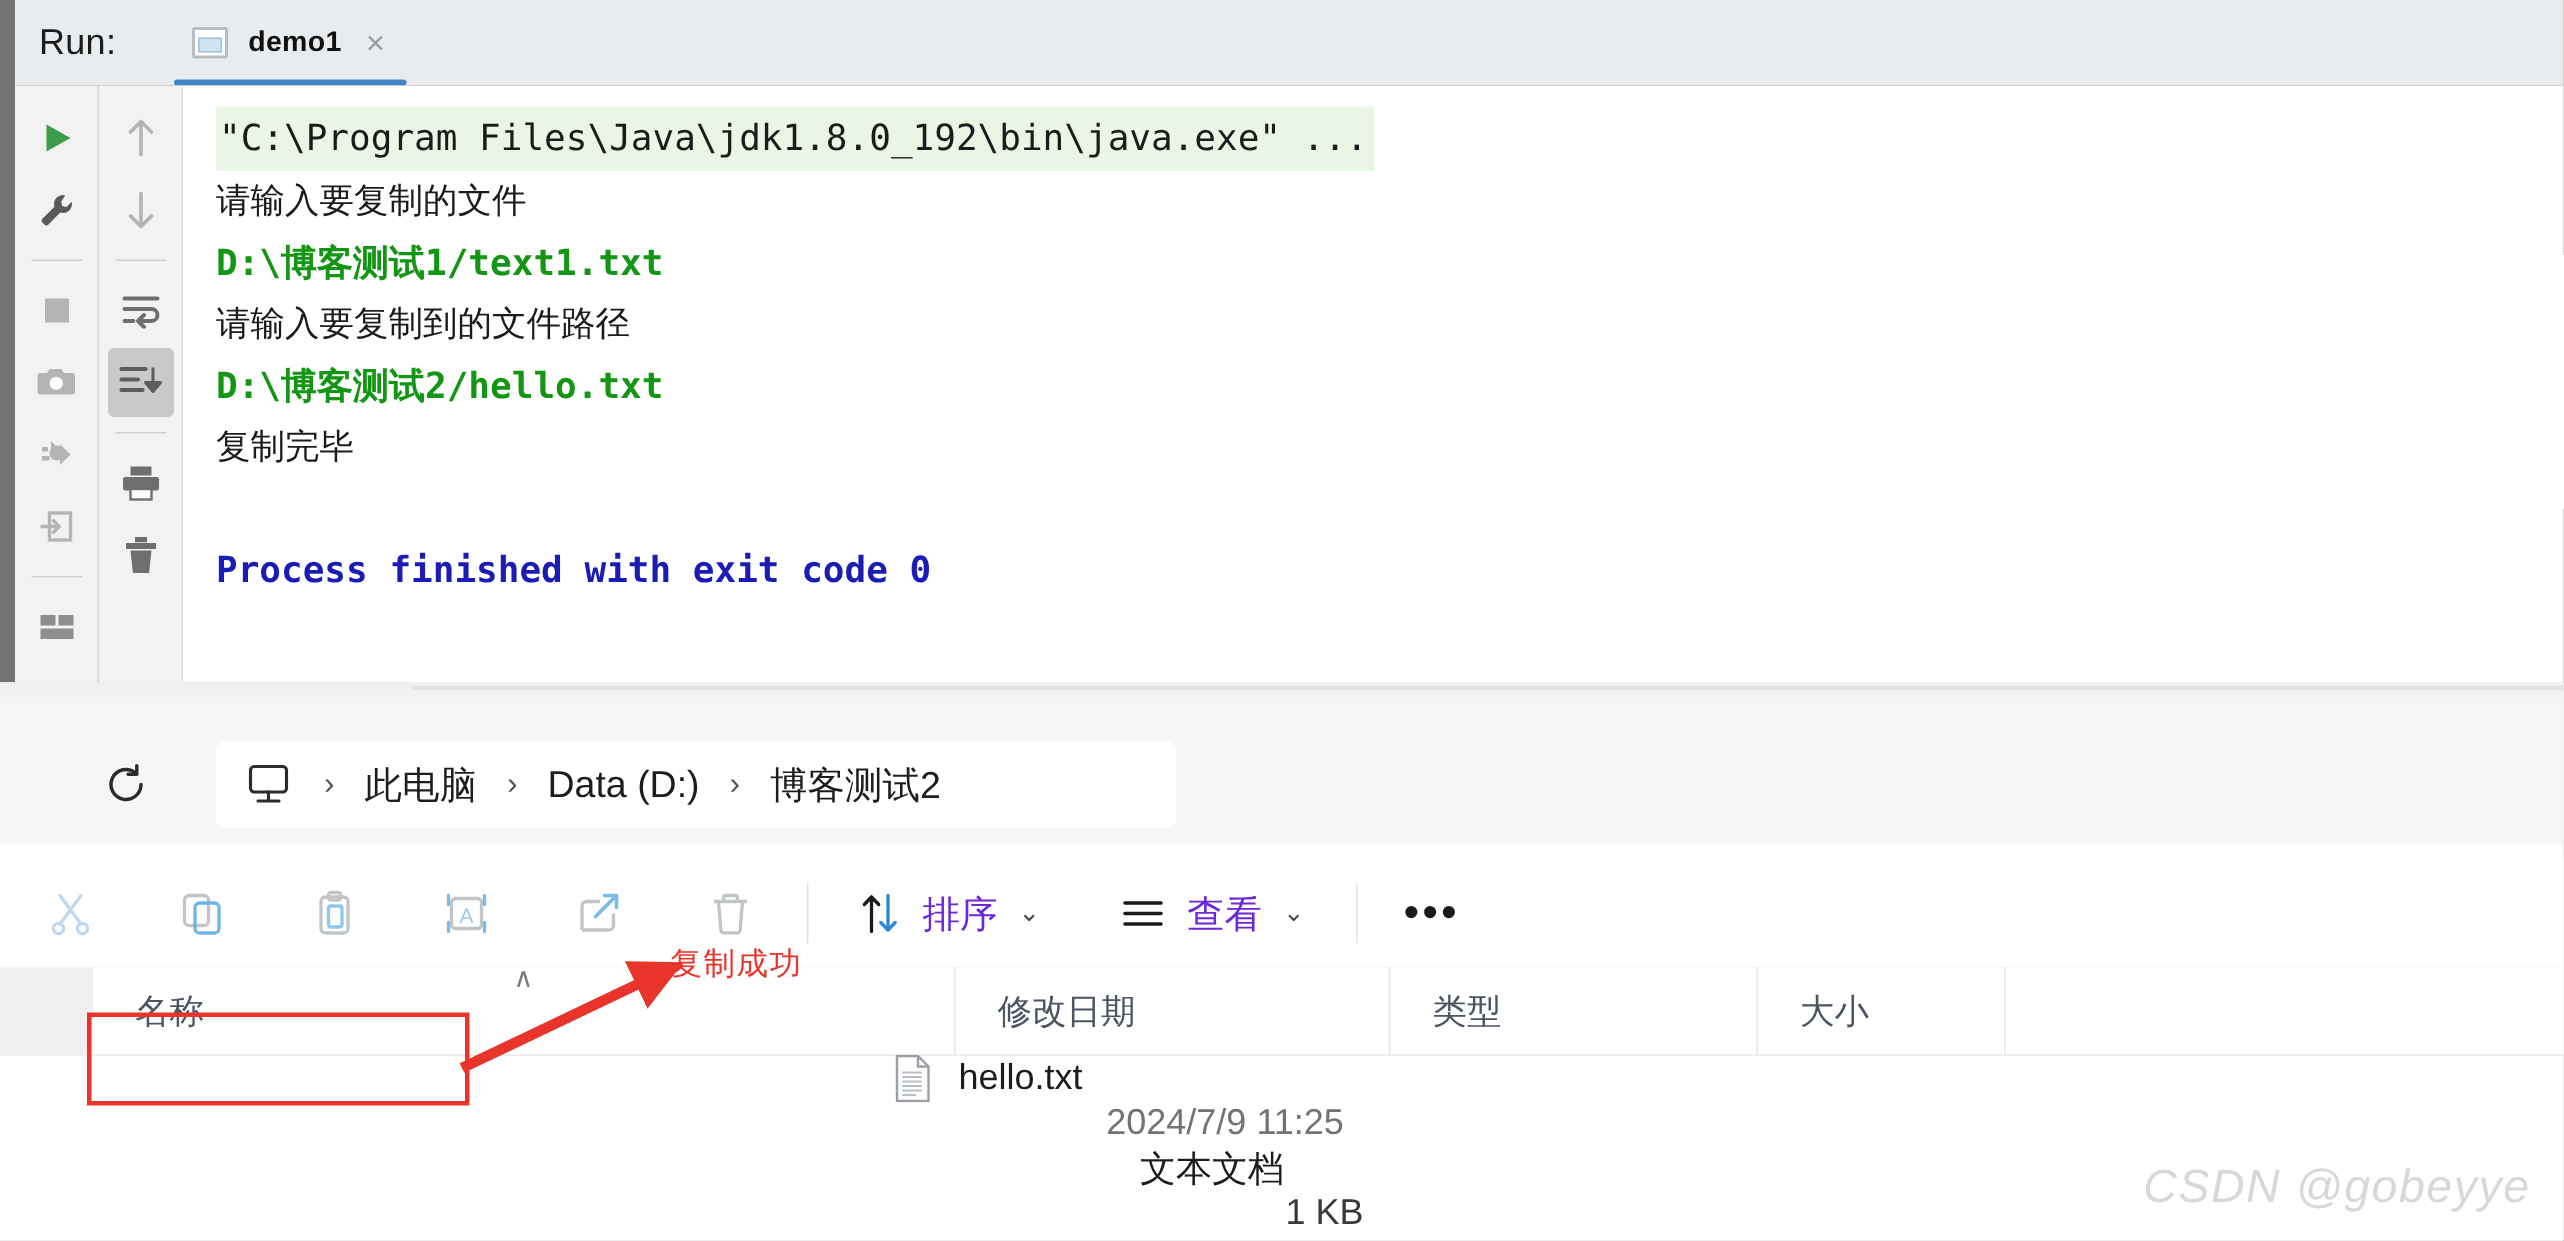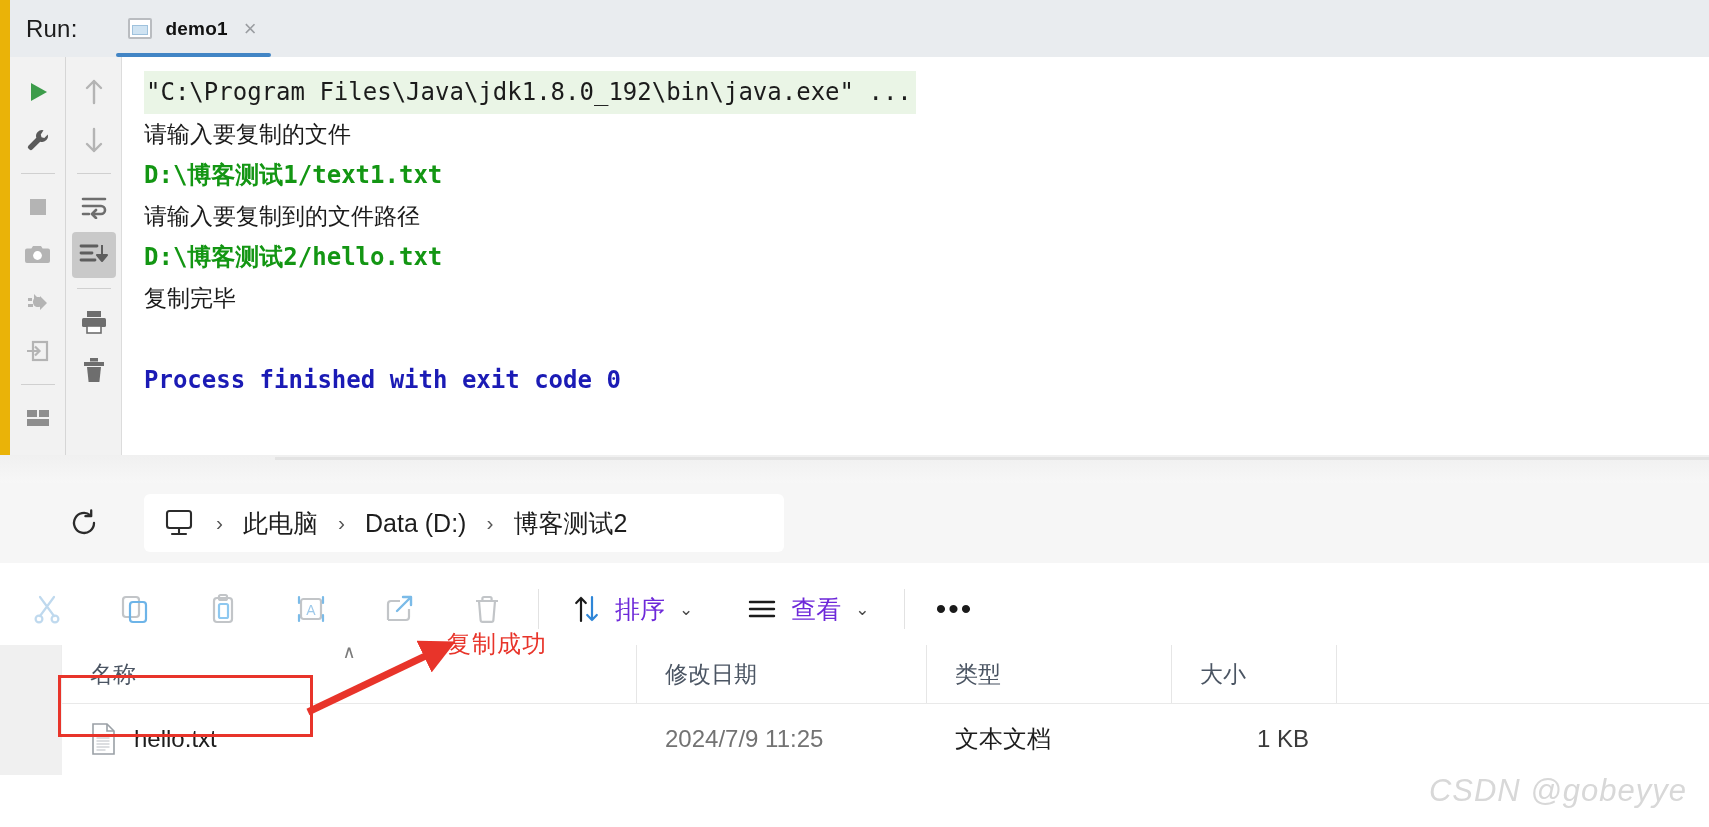--- a/index.html
+++ b/index.html
@@ -11,21 +11,21 @@
     font-family: "Liberation Sans", "DejaVu Sans", sans-serif;
     overflow: hidden;
     position: relative;
   }
 
   
   #ide-panel {
     position: absolute;
     left: 0; top: 0;
     width: 1709px; height: 455px;
-    background: #eab308;
+    background: #737373;
     box-sizing: border-box;
   }
 
   
   #ide-tabstrip {
     position: absolute;
     left: 10px; top: 0;
     width: 1699px; height: 57px;
     background: #e9ecef;
     display: flex;
@@ -304,20 +304,21 @@
     line-height: 1;
   }
 
   
   #filerow {
     position: absolute;
     left: 0; top: 248px;
     width: 1709px; height: 72px;
     display: flex;
     align-items: center;
+    flex-direction: column;
   }
   #filerow .gutter { width: 62px; height: 72px; background: #f0f0f0; }
   .cell {
     height: 72px;
     display: flex;
     align-items: center;
     font-size: 24px;
     color: #1c1c1c;
     box-sizing: border-box;
   }
@@ -333,21 +334,21 @@
     left: 58px; top: 675px;
     width: 255px; height: 62px;
     border: 3px solid #e8342a;
     box-sizing: border-box;
     pointer-events: none;
     z-index: 6;
   }
   #red-annotation {
     position: absolute;
     left: 447px; top: 628px;
-    font-size: 24px;
+    font-size: 21px;
     color: #e8342a;
     font-weight: 500;
     letter-spacing: 1px;
     z-index: 7;
     white-space: nowrap;
   }
   #red-arrow {
     position: absolute;
     left: 300px; top: 640px;
     width: 160px; height: 80px;

